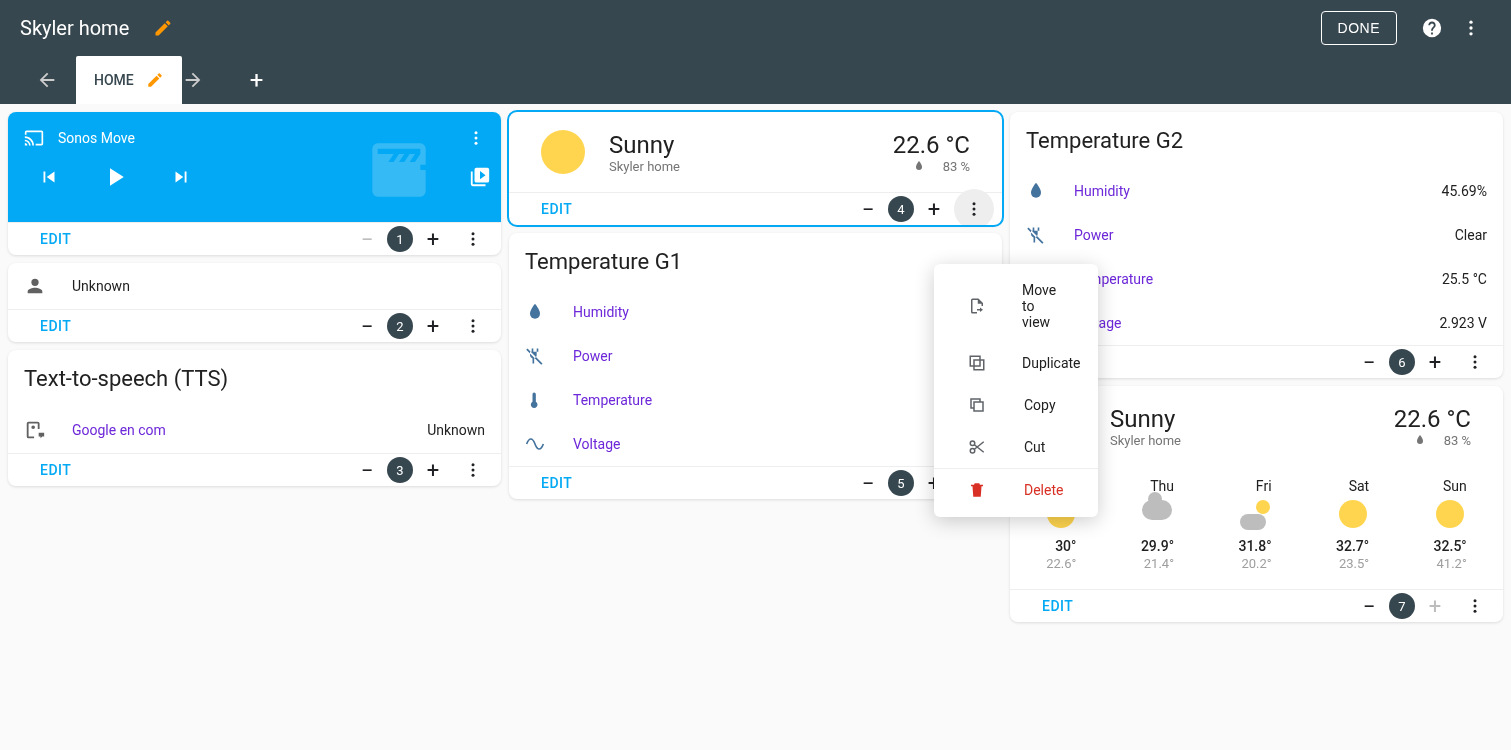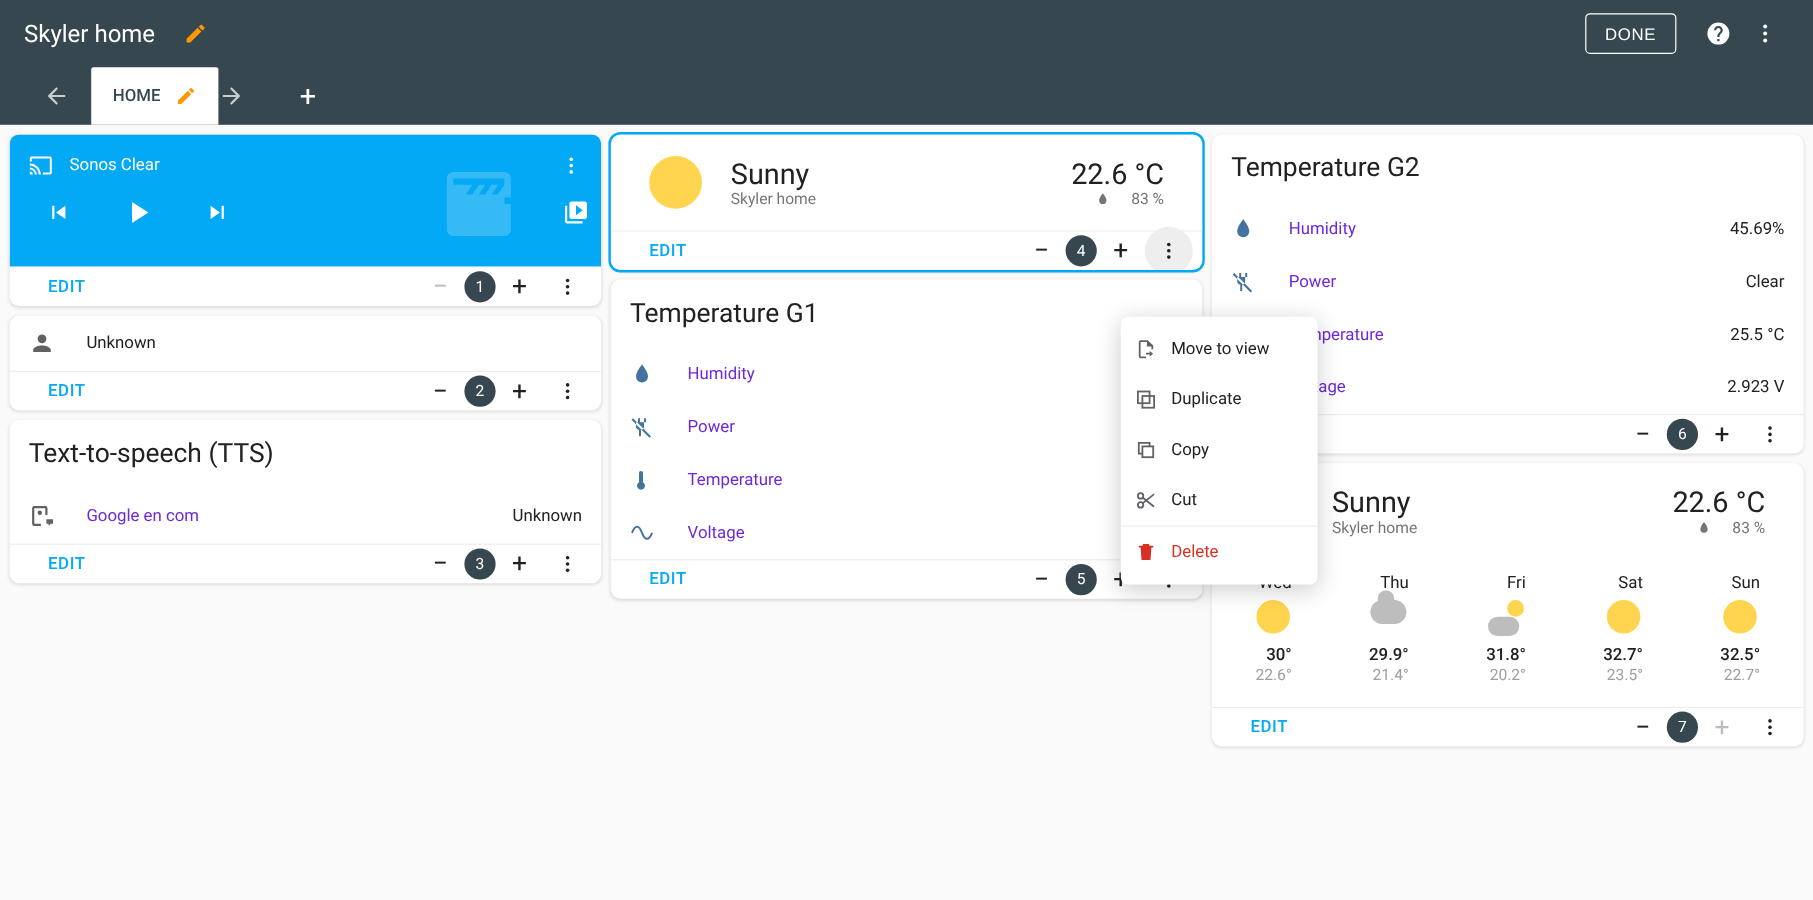--- a/index.html
+++ b/index.html
@@ -69,21 +69,21 @@
 .fc-ico .cloud { width: 30px; height: 20px; background: #bdbdbd; border-radius: 10px; margin: 6px auto 0; position: relative; }
 .fc-ico .cloud::before { content:""; position:absolute; width:14px; height:14px; background:#bdbdbd; border-radius:50%; top:-8px; left:6px; }
 .fc-ico .partly { position:relative; width:30px; height:30px; }
 .fc-ico .partly .s { position:absolute; right:0; top:0; width:14px; height:14px; border-radius:50%; background:#ffd54f; }
 .fc-ico .partly .c { position:absolute; bottom:0; left:0; width:26px; height:16px; background:#bdbdbd; border-radius:8px; }
 .fc-hi { font-weight: 500; color: #212121; }
 .fc-lo { color: #9e9e9e; font-size: 13px; margin-top: 2px; }
 
 
 .ctx-menu { position: absolute; background: #fff; border-radius: 6px; box-shadow: 0 4px 20px rgba(0,0,0,0.2); padding: 6px 0; width: 164px; z-index: 100; }
-.ctx-item { display: flex; align-items: center; gap: 10px; padding: 12px 12px; font-size: 14px; color: #212121; cursor: pointer; }
+.ctx-item { display: flex; align-items: center; gap: 36px; padding: 12px 34px; font-size: 14px; color: #212121; cursor: pointer; }
 .ctx-item.sep-top { border-top: 1px solid #eee; }
 .ctx-item.danger { color: #d93025; }
 .ctx-ico { width: 20px; text-align: center; color: #5f6368; }
 .ctx-item.danger .ctx-ico { color: #d93025; }
 
 .menu-dots { cursor:pointer; }
 svg { display:block; }
 </style>
 </head>
 <body>
@@ -146,21 +146,21 @@
               <circle cx="13" cy="15" r="2"></circle>
               <path d="M15 13v4l3-2z"></path>
             </svg>
         </div>
         <div class="media-top">
           <span>
             <svg width="20" height="20" viewBox="0 0 24 24" fill="#fff">
                 <path d="M21 3H3a2 2 0 0 0-2 2v3h2V5h18v14h-7v2h7a2 2 0 0 0 2-2V5a2 2 0 0 0-2-2zM1 18v3h3a3 3 0 0 0-3-3zm0-4v2a5 5 0 0 1 5 5h2a7 7 0 0 0-7-7zm0-4v2a9 9 0 0 1 9 9h2c0-6.08-4.92-11-11-11z"></path>
               </svg>
           </span>
-          <span class="media-title">Sonos Clear</span>
+          <span class="media-title">Sonos Move</span>
           <span class="menu-dots">
             <svg width="18" height="18" viewBox="0 0 24 24" fill="#fff">
                 <circle cx="12" cy="5" r="2"></circle>
                 <circle cx="12" cy="12" r="2"></circle>
                 <circle cx="12" cy="19" r="2"></circle>
               </svg>
           </span>
         </div>
         <div class="media-controls">
           <span>
@@ -496,21 +496,21 @@
             </div>
             <div class="fc-hi">32.7°</div>
             <div class="fc-lo">23.5°</div>
           </div>
           <div class="fc-day">
             <div class="dname">Sun</div>
             <div class="fc-ico">
               <div class="sun"></div>
             </div>
             <div class="fc-hi">32.5°</div>
-            <div class="fc-lo">22.7°</div>
+            <div class="fc-lo">41.2°</div>
           </div>
         </div>
       <div class="card-footer">
         <span class="edit-link">EDIT</span>
         <div class="footer-spacer"></div>
         <span class="footer-ctrl">−</span>
         <span class="pos-badge">7</span>
         <span class="footer-ctrl dim">+</span>
         <span class="footer-ctrl menu-dots">
             <svg width="18" height="18" viewBox="0 0 24 24" fill="currentColor">

